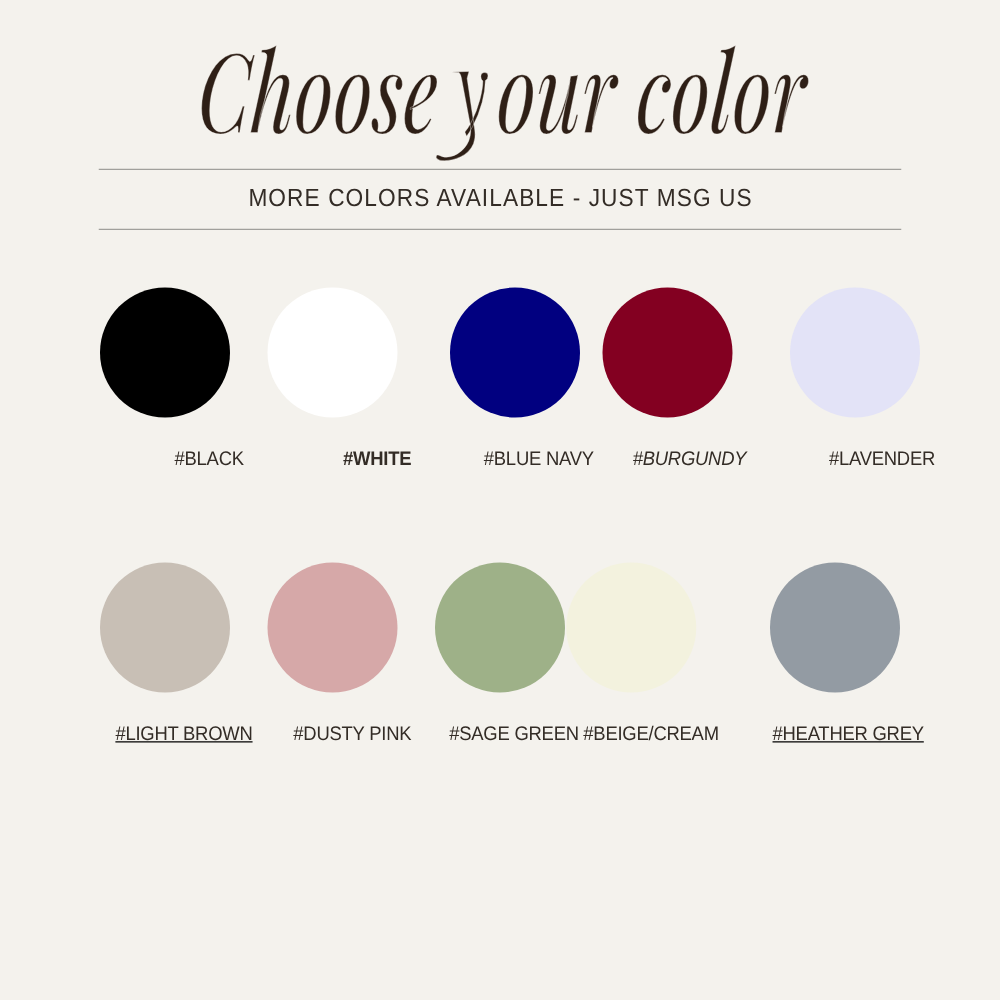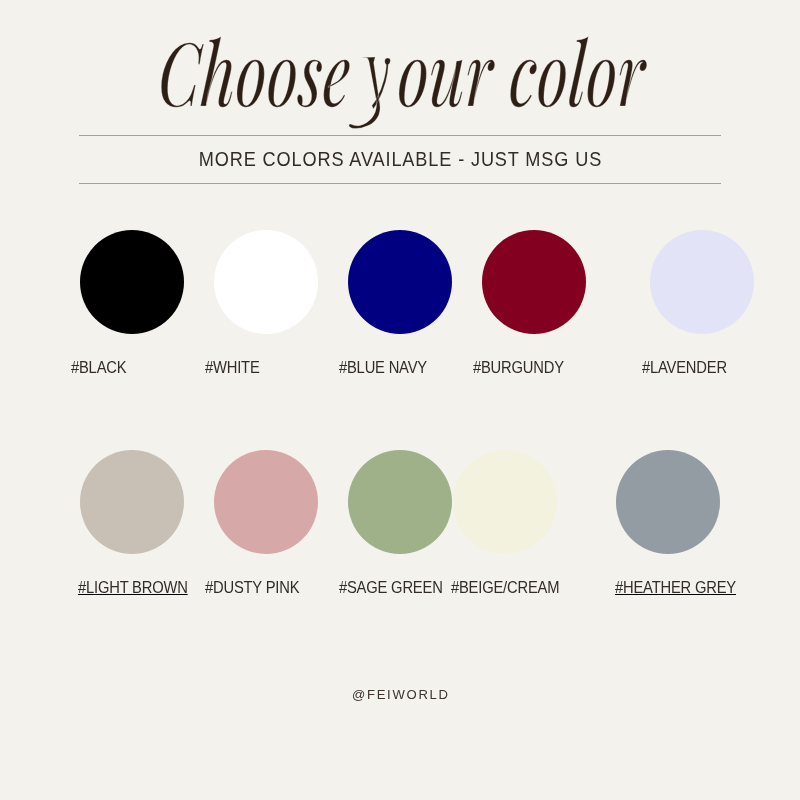--- a/index.html
+++ b/index.html
@@ -22,21 +22,21 @@
     position:absolute;left:0;top:147px;width:800px;text-align:center;
     font-size:19.8px;letter-spacing:0.95px;color:#332C26;
     text-indent:0.95px;line-height:24px;white-space:nowrap;
     transform:scaleX(0.917);
   }
 
   
   .row{position:absolute;left:0;width:800px;}
   #row-1{top:230px;}
   #row-2{top:450px;}
-  .cell{position:absolute;top:0;width:132px;margin-left:-66px;text-align:left;}
+  .cell{position:absolute;top:0;width:132px;margin-left:-66px;text-align:right;}
   .dot{width:104px;height:104px;border-radius:50%;margin:0 auto;display:block;}
   .swatch-label{
     margin-top:26px;font-size:15.7px;letter-spacing:-0.2px;color:#332C26;
     white-space:nowrap;line-height:16px;transform:scaleX(0.94);
   }
 
   
   #handle{
     position:absolute;left:0;top:688px;width:800px;text-align:center;
     font-size:13.1px;letter-spacing:1.72px;color:#3B332C;text-indent:1.72px;
@@ -56,33 +56,33 @@
 
   <div class="rule" id="rule-top"></div>
   <div id="subtitle">MORE COLORS AVAILABLE - JUST MSG US</div>
   <div class="rule" id="rule-bottom"></div>
 
   <div class="row" id="row-1">
       <div class="cell" style="left: 132px;">
         <span class="dot" style="background: rgb(0, 0, 0);"></span>
         <div class="swatch-label" style="transform: translateX(1px) scaleX(0.94);">#BLACK</div>
       </div>
-      <div class="cell" style="left: 266px;">
+      <div class="cell" style="left: 266px; font-weight: bold;">
         <span class="dot" style="background: rgb(255, 255, 255);"></span>
         <div class="swatch-label" style="transform: translateX(1px) scaleX(0.94);">#WHITE</div>
       </div>
-      <div class="cell" style="left: 400px;">
+      <div class="cell" style="left: 412px;">
         <span class="dot" style="background: rgb(1, 0, 128);"></span>
         <div class="swatch-label" style="transform: translateX(1px) scaleX(0.94);">#BLUE NAVY</div>
       </div>
-      <div class="cell" style="left: 534px;">
+      <div class="cell" style="left: 534px; font-style: italic;">
         <span class="dot" style="background: rgb(131, 0, 33);"></span>
         <div class="swatch-label" style="transform: translateX(1px) scaleX(0.94);">#BURGUNDY</div>
       </div>
-      <div class="cell" style="left: 702px;">
+      <div class="cell" style="left: 684px;">
         <span class="dot" style="background: rgb(227, 227, 247);"></span>
         <div class="swatch-label" style="transform: translateX(2px) scaleX(0.94);">#LAVENDER</div>
       </div>
     </div>
   <div class="row" id="row-2">
       <div class="cell" style="left: 132px; text-decoration: underline;">
         <span class="dot" style="background: rgb(200, 191, 181);"></span>
         <div class="swatch-label" style="transform: translateX(8px) scaleX(0.94);">#LIGHT BROWN</div>
       </div>
       <div class="cell" style="left: 266px;">
@@ -96,15 +96,14 @@
       <div class="cell" style="left: 505px;">
         <span class="dot" style="background: rgb(243, 242, 222);"></span>
         <div class="swatch-label" style="transform: translateX(8px) scaleX(0.94);">#BEIGE/CREAM</div>
       </div>
       <div class="cell" style="left: 668px; text-decoration: underline;">
         <span class="dot" style="background: rgb(147, 155, 163);"></span>
         <div class="swatch-label" style="transform: translateX(9px) scaleX(0.94);">#HEATHER GREY</div>
       </div>
     </div>
 
-  <div id="handle">@FEIWORLD</div>
 
 </div>
 
 </body></html>

